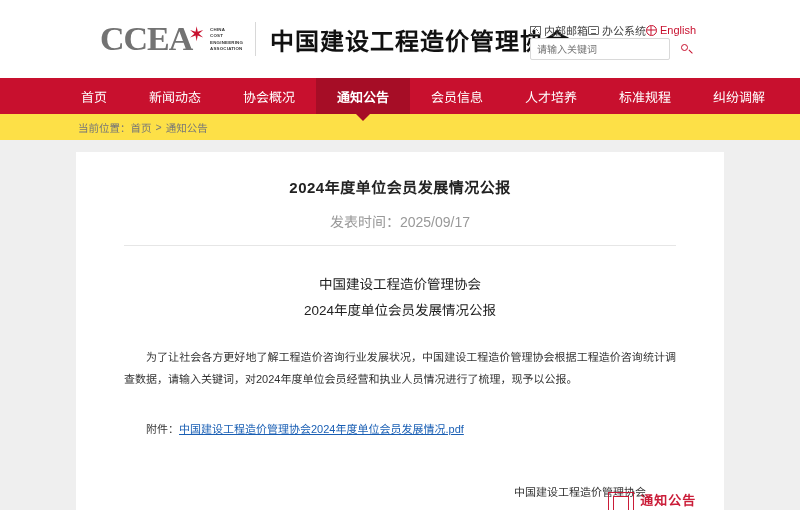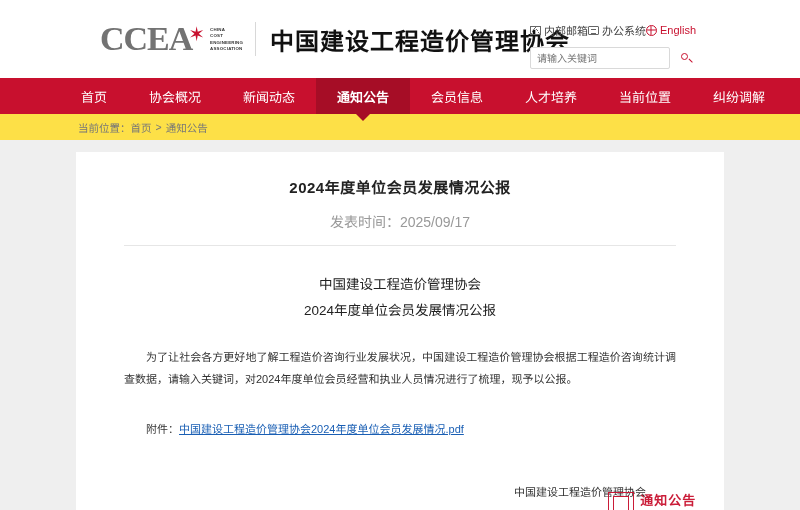--- a/index.html
+++ b/index.html
@@ -150,21 +150,20 @@
     content: "";
     position: absolute;
     top: 50%; left: 0;
     height: 1px; width: 100%;
     background: #c8102e;
     transform: translateY(-50%);
   }
   .header-link.english { color: #c8102e; }
 
   .search-box {
-    margin-top: 9px;
     width: 140px;
     height: 22px;
     border: 1px solid #d9d9d9;
     border-radius: 2px;
     display: flex;
     align-items: flex-start;
     box-sizing: border-box;
     background: #fff;
   }
   .search-input {
@@ -409,26 +408,26 @@
       </div>
       <div class="search-box">
         <input class="search-input" type="text" placeholder="请输入关键词" style="">
         <button class="search-btn"></button>
       </div>
     </div>
   </div>
 
   <div class="nav">
     <div class="nav-item">首页</div>
+    <div class="nav-item">新闻动态</div>
     <div class="nav-item">协会概况</div>
-    <div class="nav-item">新闻动态</div>
     <div class="nav-item active">通知公告</div>
     <div class="nav-item">会员信息</div>
     <div class="nav-item">人才培养</div>
-    <div class="nav-item">当前位置</div>
+    <div class="nav-item">标准规程</div>
     <div class="nav-item">纠纷调解</div>
   </div>
 
   <div class="breadcrumb-bar">
     <span>当前位置：</span>
     <a href="#">首页</a>
     <span class="crumb-sep">&gt;</span>
     <a href="#">通知公告</a>
   </div>
 

